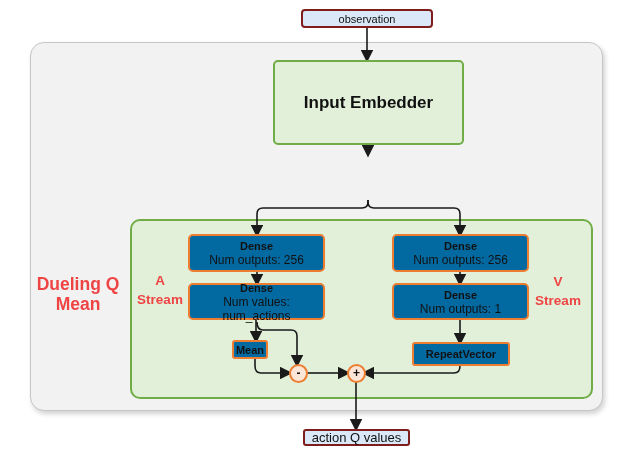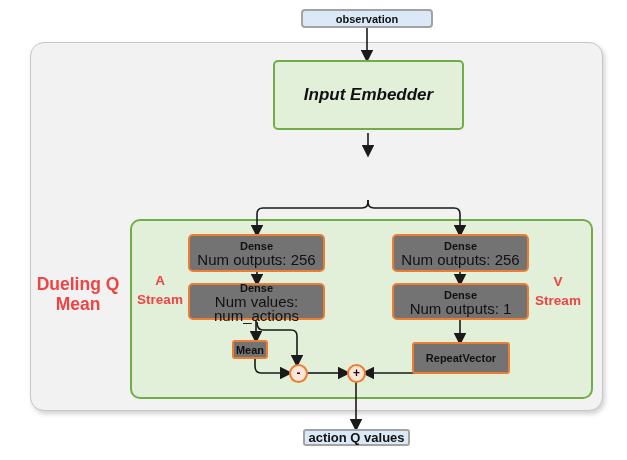--- a/index.html
+++ b/index.html
@@ -17,46 +17,46 @@
     left:30px;top:42px;width:573px;height:369px;background:#f2f2f2;
     border:1.5px solid #c6c6c6;border-radius:14px;
     box-shadow:2px 3px 5px rgba(0,0,0,0.18);
   }
   .green-box{
     left:130px;top:219px;width:463px;height:180px;background:#e2f0d9;
     border:2px solid #70ad47;border-radius:10px;
   }
   
   .io{
-    background:#dcead9;border:2px solid #a3a3a3;background:#dae8f7;border-radius:4px;
-    font-weight:bold;font-size:11px;z-index:6;
+    background:#dcead9;border:2px solid #7f1d1d;background:#dae8f7;border-radius:4px;
+    font-weight:normal;font-size:11px;z-index:6;
   }
   .io.obs{left:301px;top:9px;width:132px;height:19px;}
   .io.act{left:303px;top:429px;width:107px;height:17px;border-radius:3px;font-size:13px;}
   
   .gblock{
     background:#e2f0d9;border:2px solid #70ad47;border-radius:5px;
     font-weight:bold;font-size:17px;z-index:6;
   }
-  .gblock.embed{left:273px;top:60px;width:191px;height:70px;font-style:italic;}
+  .gblock.embed{left:273px;top:60px;width:191px;height:85px;}
   .gblock.mid{left:273px;top:155px;width:191px;height:43px;}
   
   .oblock{
-    background:#737373;border:2px solid #ed7d31;border-radius:5px;z-index:6;
+    background:#0369a1;border:2px solid #ed7d31;border-radius:5px;z-index:6;
   }
   .dense{width:137px;height:38px;line-height:14px;}
   .dense .t{font-weight:bold;font-size:11px;}
-  .dense .s{font-size:15px;}
+  .dense .s{font-size:12px;}
   .dense.a1{left:188px;top:234px;}
   .dense.a2{left:188px;top:283px;height:37px;}
   .dense.v1{left:392px;top:234px;}
   .dense.v2{left:392px;top:283px;height:37px;}
   .smallblock{font-weight:bold;font-size:11px;border-radius:3px;}
   .smallblock.mean{left:232px;top:340px;width:36px;height:19px;}
-  .smallblock.rv{left:412px;top:342px;width:98px;height:32px;}
+  .smallblock.rv{left:412px;top:342px;width:98px;height:24px;}
   .opcircle{
     width:19px;height:19px;border-radius:50%;background:#fbe5d6;
     border:2px solid #ed7d31;font-weight:bold;font-size:12px;line-height:15px;z-index:7;
   }
   .opcircle.minus{left:289px;top:364px;}
   .opcircle.plus{left:347px;top:364px;}
   
   .biglabel{
     position:absolute;text-align:center;font-weight:bold;z-index:6;color:#ef4444;
   }

